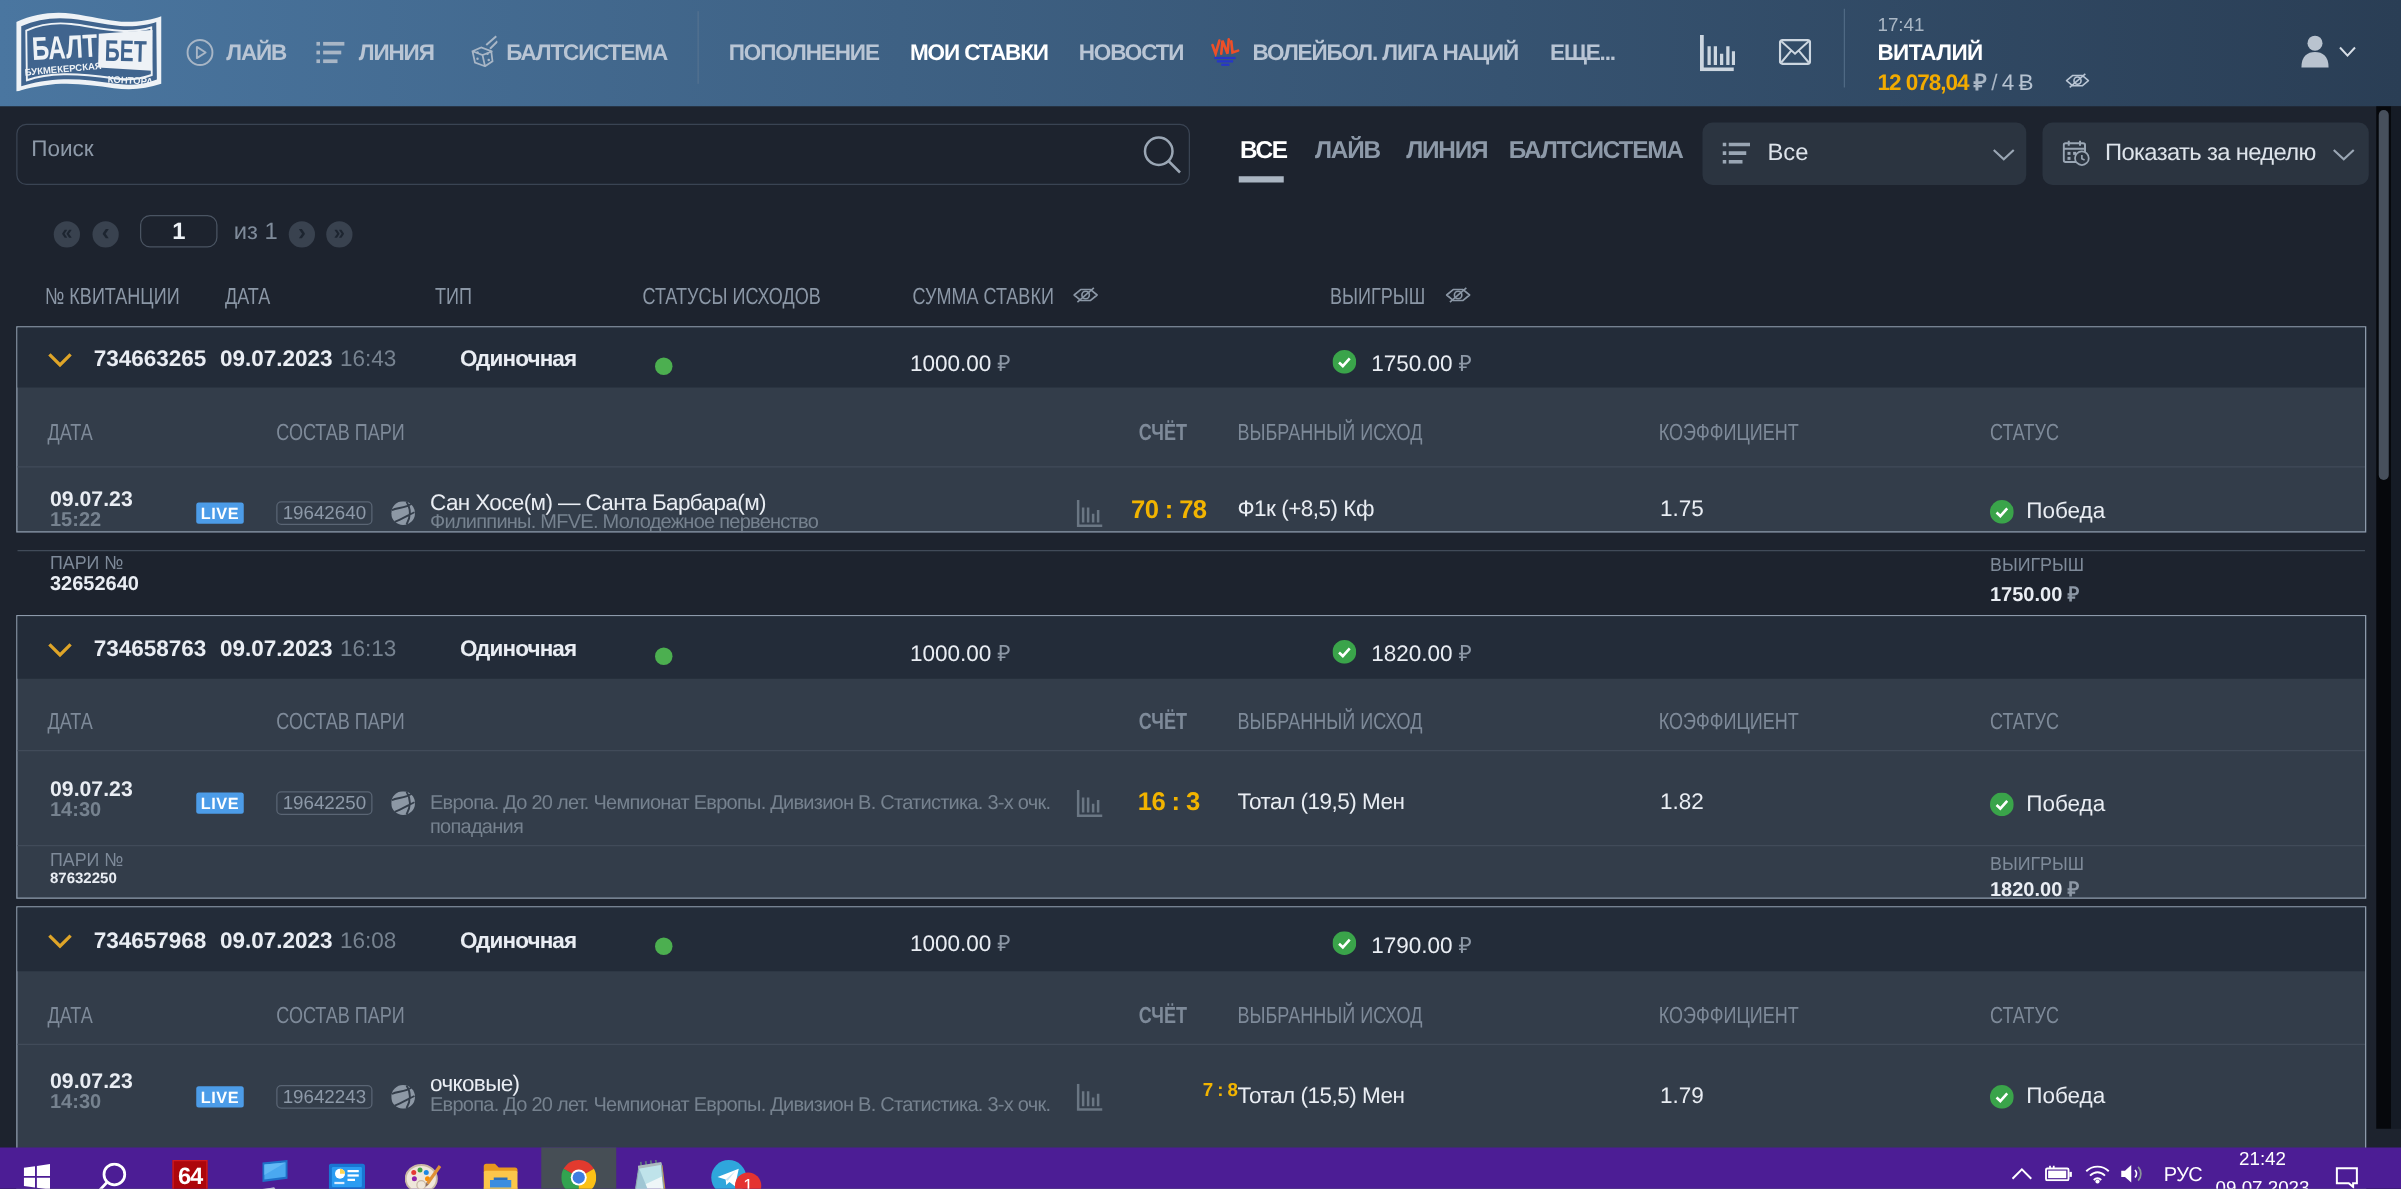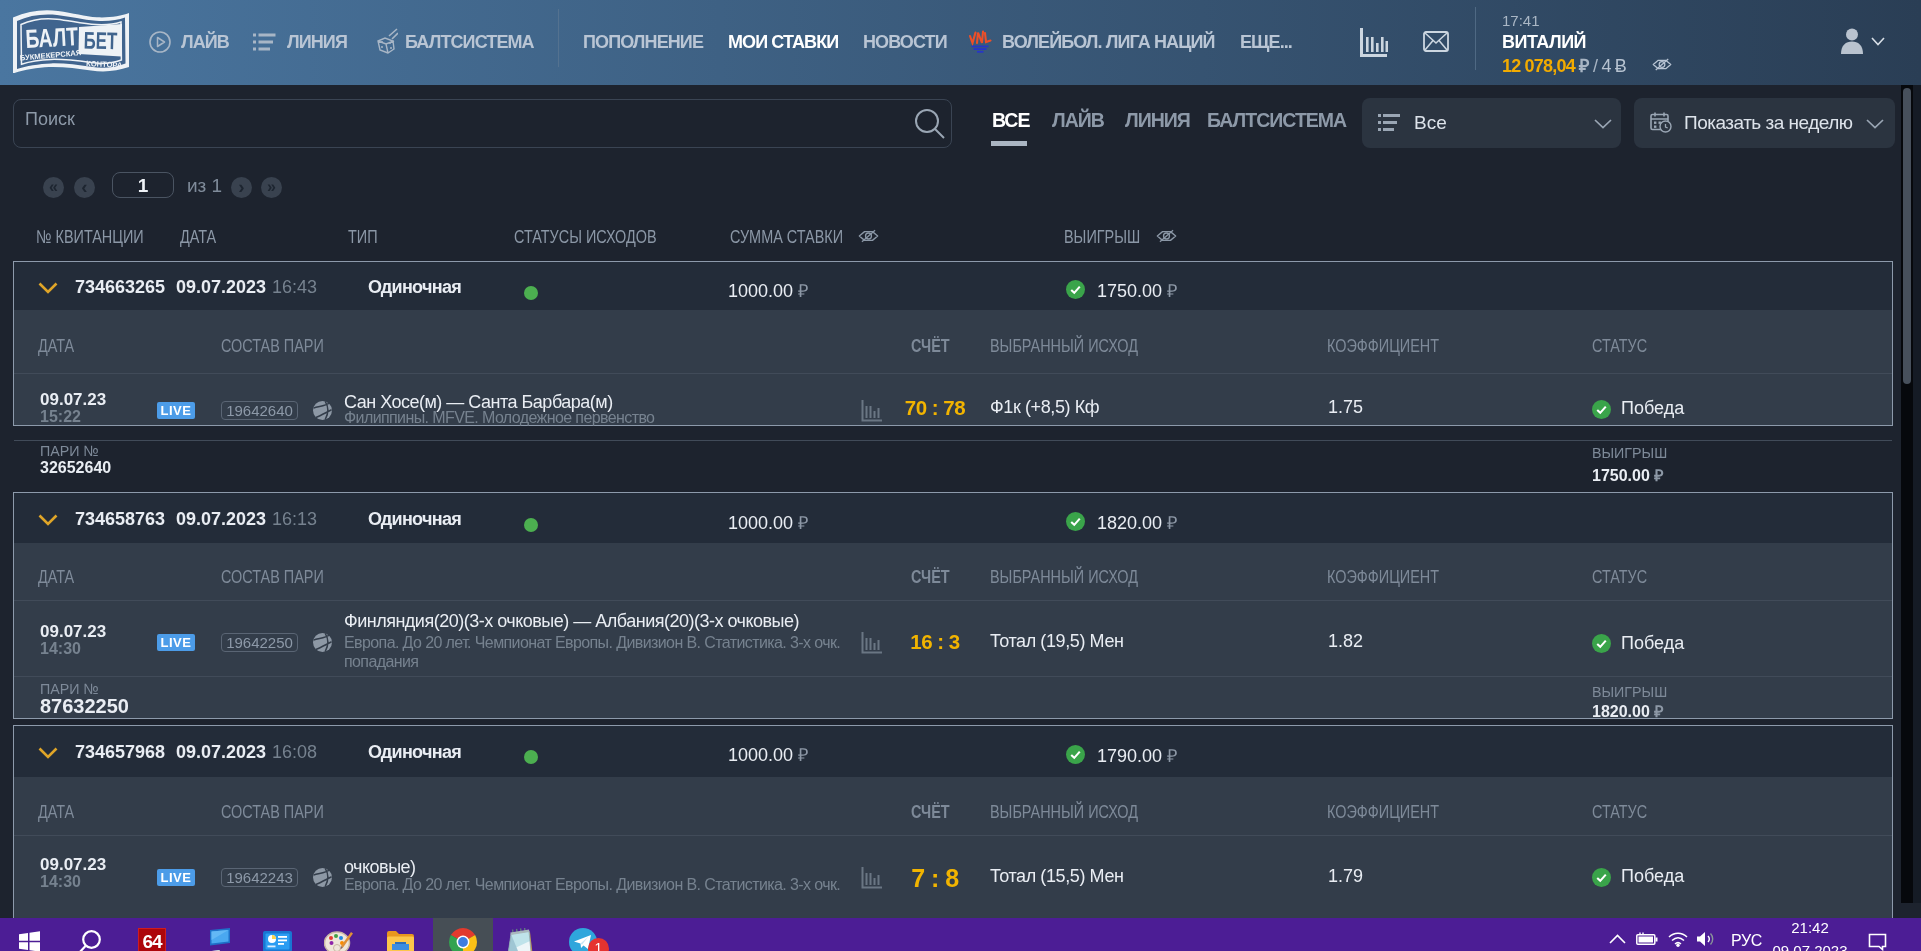--- a/index.html
+++ b/index.html
@@ -299,21 +299,20 @@
   <div class="abs" style="left:0; top:107px; width:100%; height:1px; background:#414b59;"></div>
 
   <div class="wt bold" style="left:26px; top:129px; font-size:17px;">09.07.23</div>
   <div class="wt bold gray" style="left:26px; top:147px; font-size:16px;">14:30</div>
   <div class="live" style="left:143px; top:141px; width:38px; height:17px; line-height:17px;">LIVE</div>
   <div class="idbox" style="left:207px; top:140px; width:77px; height:19px; line-height:18px;">19642250</div>
   <svg class="abs" style="left:299px; top:140px;" width="19" height="19" viewBox="0 0 19 19">
     <circle cx="9.5" cy="9.5" r="9.5" fill="#8d98a5"></circle>
     <path d="M0.5,7.2 C5,4.8 11,6 16.8,1.6 M12.2,0.4 C15.5,5.5 15.8,12 12.2,18.6 M2.8,16.5 C8,14.5 13,11.5 18.6,8.8" stroke="#333d4a" stroke-width="1.5" fill="none"></path>
   </svg>
-  <div class="wt team" style="left:330px; top:118px;">Финляндия(20)(3-х очковые) — Албания(20)(3-х очковые)</div>
   <div class="wt lg" style="left:330px; top:141px;">Европа. До 20 лет. Чемпионат Европы. Дивизион В. Статистика. 3-х очк.</div>
   <div class="wt lg" style="left:330px; top:160px;">попадания</div>
   <svg class="abs" style="left:847px; top:139px;" width="21" height="22" viewBox="0 0 21 22">
     <path d="M1.5,0 L1.5,20.5 L21,20.5" stroke="#6a7683" stroke-width="2" fill="none"></path>
     <g fill="#6a7683">
         <rect x="4.5" y="6" width="2" height="12"></rect>
         <rect x="8.5" y="6" width="2" height="12"></rect>
         <rect x="12.5" y="11" width="2" height="7"></rect>
         <rect x="16.5" y="8" width="2" height="10"></rect>
       </g>
@@ -322,21 +321,21 @@
   <div class="wt" style="left:976px; top:138px; letter-spacing:-0.4px;">Тотал (19,5) Мен</div>
   <div class="wt" style="left:1314px; top:138px;">1.82</div>
   <svg class="chk" style="left:1578px; top:141px;" width="19" height="19" viewBox="0 0 20 20">
     <circle cx="10" cy="10" r="10" fill="#3aa44a"></circle>
       <path d="M5.5,10.5 L8.7,13.5 L14.5,7" fill="none" stroke="#fff" stroke-width="2.2"></path>
   </svg>
   <div class="wt" style="left:1607px; top:140px;">Победа</div>
 
   <div class="abs" style="left:0; top:183px; width:100%; height:1px; background:#414b59;"></div>
   <div class="lbl" style="left:26px; top:187px; font-size:15px; transform:scaleX(0.95);">ПАРИ №</div>
-  <div class="wt bold" style="left:26px; top:202px; font-size:20px;">87632250</div>
+  <div class="wt bold" style="left:26px; top:202px; font-size:12px;">87632250</div>
   <div class="lbl" style="left:1578px; top:190px; font-size:15px; transform:scaleX(0.95);">ВЫИГРЫШ</div>
   <div class="wt bold" style="left:1578px; top:207px; font-size:16px;">1820.00 <span class="rub">₽</span></div>
 </div>
 
 <div class="card" style="top:725px; height:226px;">
   <div class="crow-sum" style="height:51px;"></div>
   <svg class="abs" style="left:24px; top:21px;" width="20" height="12" viewBox="0 0 20 12">
     <path d="M1.5,1.5 L10,10 L18.5,1.5" fill="none" stroke="#dfa528" stroke-width="2.6"></path>
   </svg>
   <div class="wt bold" style="left:61px; top:16px;">734657968</div>
@@ -371,21 +370,21 @@
   <div class="wt lg" style="left:330px; top:150px;">Европа. До 20 лет. Чемпионат Европы. Дивизион В. Статистика. 3-х очк.</div>
   <svg class="abs" style="left:847px; top:141px;" width="21" height="22" viewBox="0 0 21 22">
     <path d="M1.5,0 L1.5,20.5 L21,20.5" stroke="#6a7683" stroke-width="2" fill="none"></path>
     <g fill="#6a7683">
         <rect x="4.5" y="6" width="2" height="12"></rect>
         <rect x="8.5" y="6" width="2" height="12"></rect>
         <rect x="12.5" y="11" width="2" height="7"></rect>
         <rect x="16.5" y="8" width="2" height="10"></rect>
       </g>
   </svg>
-  <div class="wt bold orange" style="left:921px; top:138px; font-size:25px; transform:translateX(-50%); letter-spacing:-0.5px;">7 : 8</div>
+  <div class="wt bold orange" style="left:962px; top:138px; font-size:15px; transform:translateX(-50%); letter-spacing:-0.5px;">7 : 8</div>
   <div class="wt" style="left:976px; top:140px; letter-spacing:-0.4px;">Тотал (15,5) Мен</div>
   <div class="wt" style="left:1314px; top:140px;">1.79</div>
   <svg class="chk" style="left:1578px; top:142px;" width="19" height="19" viewBox="0 0 20 20">
     <circle cx="10" cy="10" r="10" fill="#3aa44a"></circle>
       <path d="M5.5,10.5 L8.7,13.5 L14.5,7" fill="none" stroke="#fff" stroke-width="2.2"></path>
   </svg>
   <div class="wt" style="left:1607px; top:140px;">Победа</div>
 </div>
 
 <div class="abs" style="left:1901px; top:85px; width:12px; height:818px; background:#06080c;"></div>

